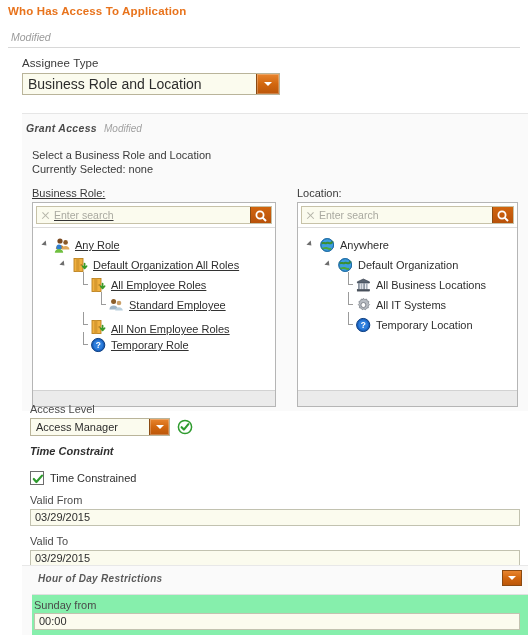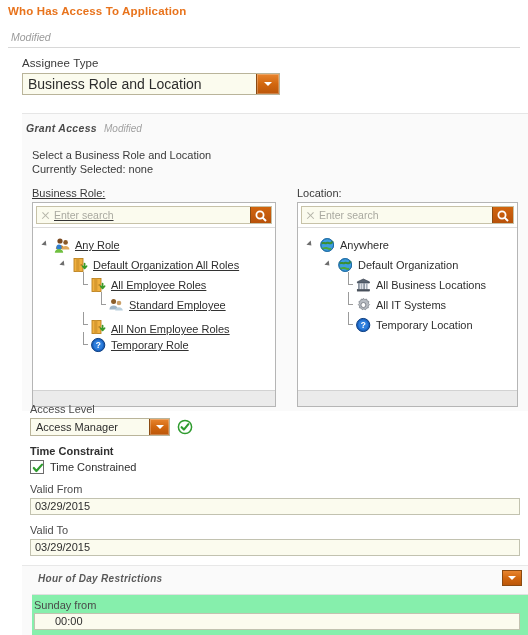--- a/index.html
+++ b/index.html
@@ -279,21 +279,22 @@
   }
   .small-label {
     font-size: 11px;
     color: #4a4a4a;
     margin-bottom: 3px;
   }
   .bold-label {
     font-size: 11px;
     color: #2f2f2f;
     font-weight: bold;
-    margin-bottom: 3px;
+    margin-bottom: 14px;
+    font-style: italic;
   }
   .access-row { display: flex; align-items: center; }
   .access-select {
     display: flex;
     width: 140px;
     height: 18px;
     border: 1px solid #b9b49a;
     box-sizing: border-box;
     background: #fbfbee;
   }
@@ -380,21 +381,21 @@
   .hour-body .small-label { margin-bottom: 2px; }
   .hour-input {
     width: 486px;
     height: 17px;
     border: 1px solid #c2c2b0;
     background: #fbfbee;
     box-sizing: border-box;
     font-size: 11px;
     color: #2d2d2d;
     line-height: 15px;
-    padding-left: 20px;
+    padding-left: 4px;
   }
   .to-label {
     font-size: 11px;
     color: #4a4a4a;
     margin-top: 3px;
   }
 </style>
 </head>
 <body>
 

